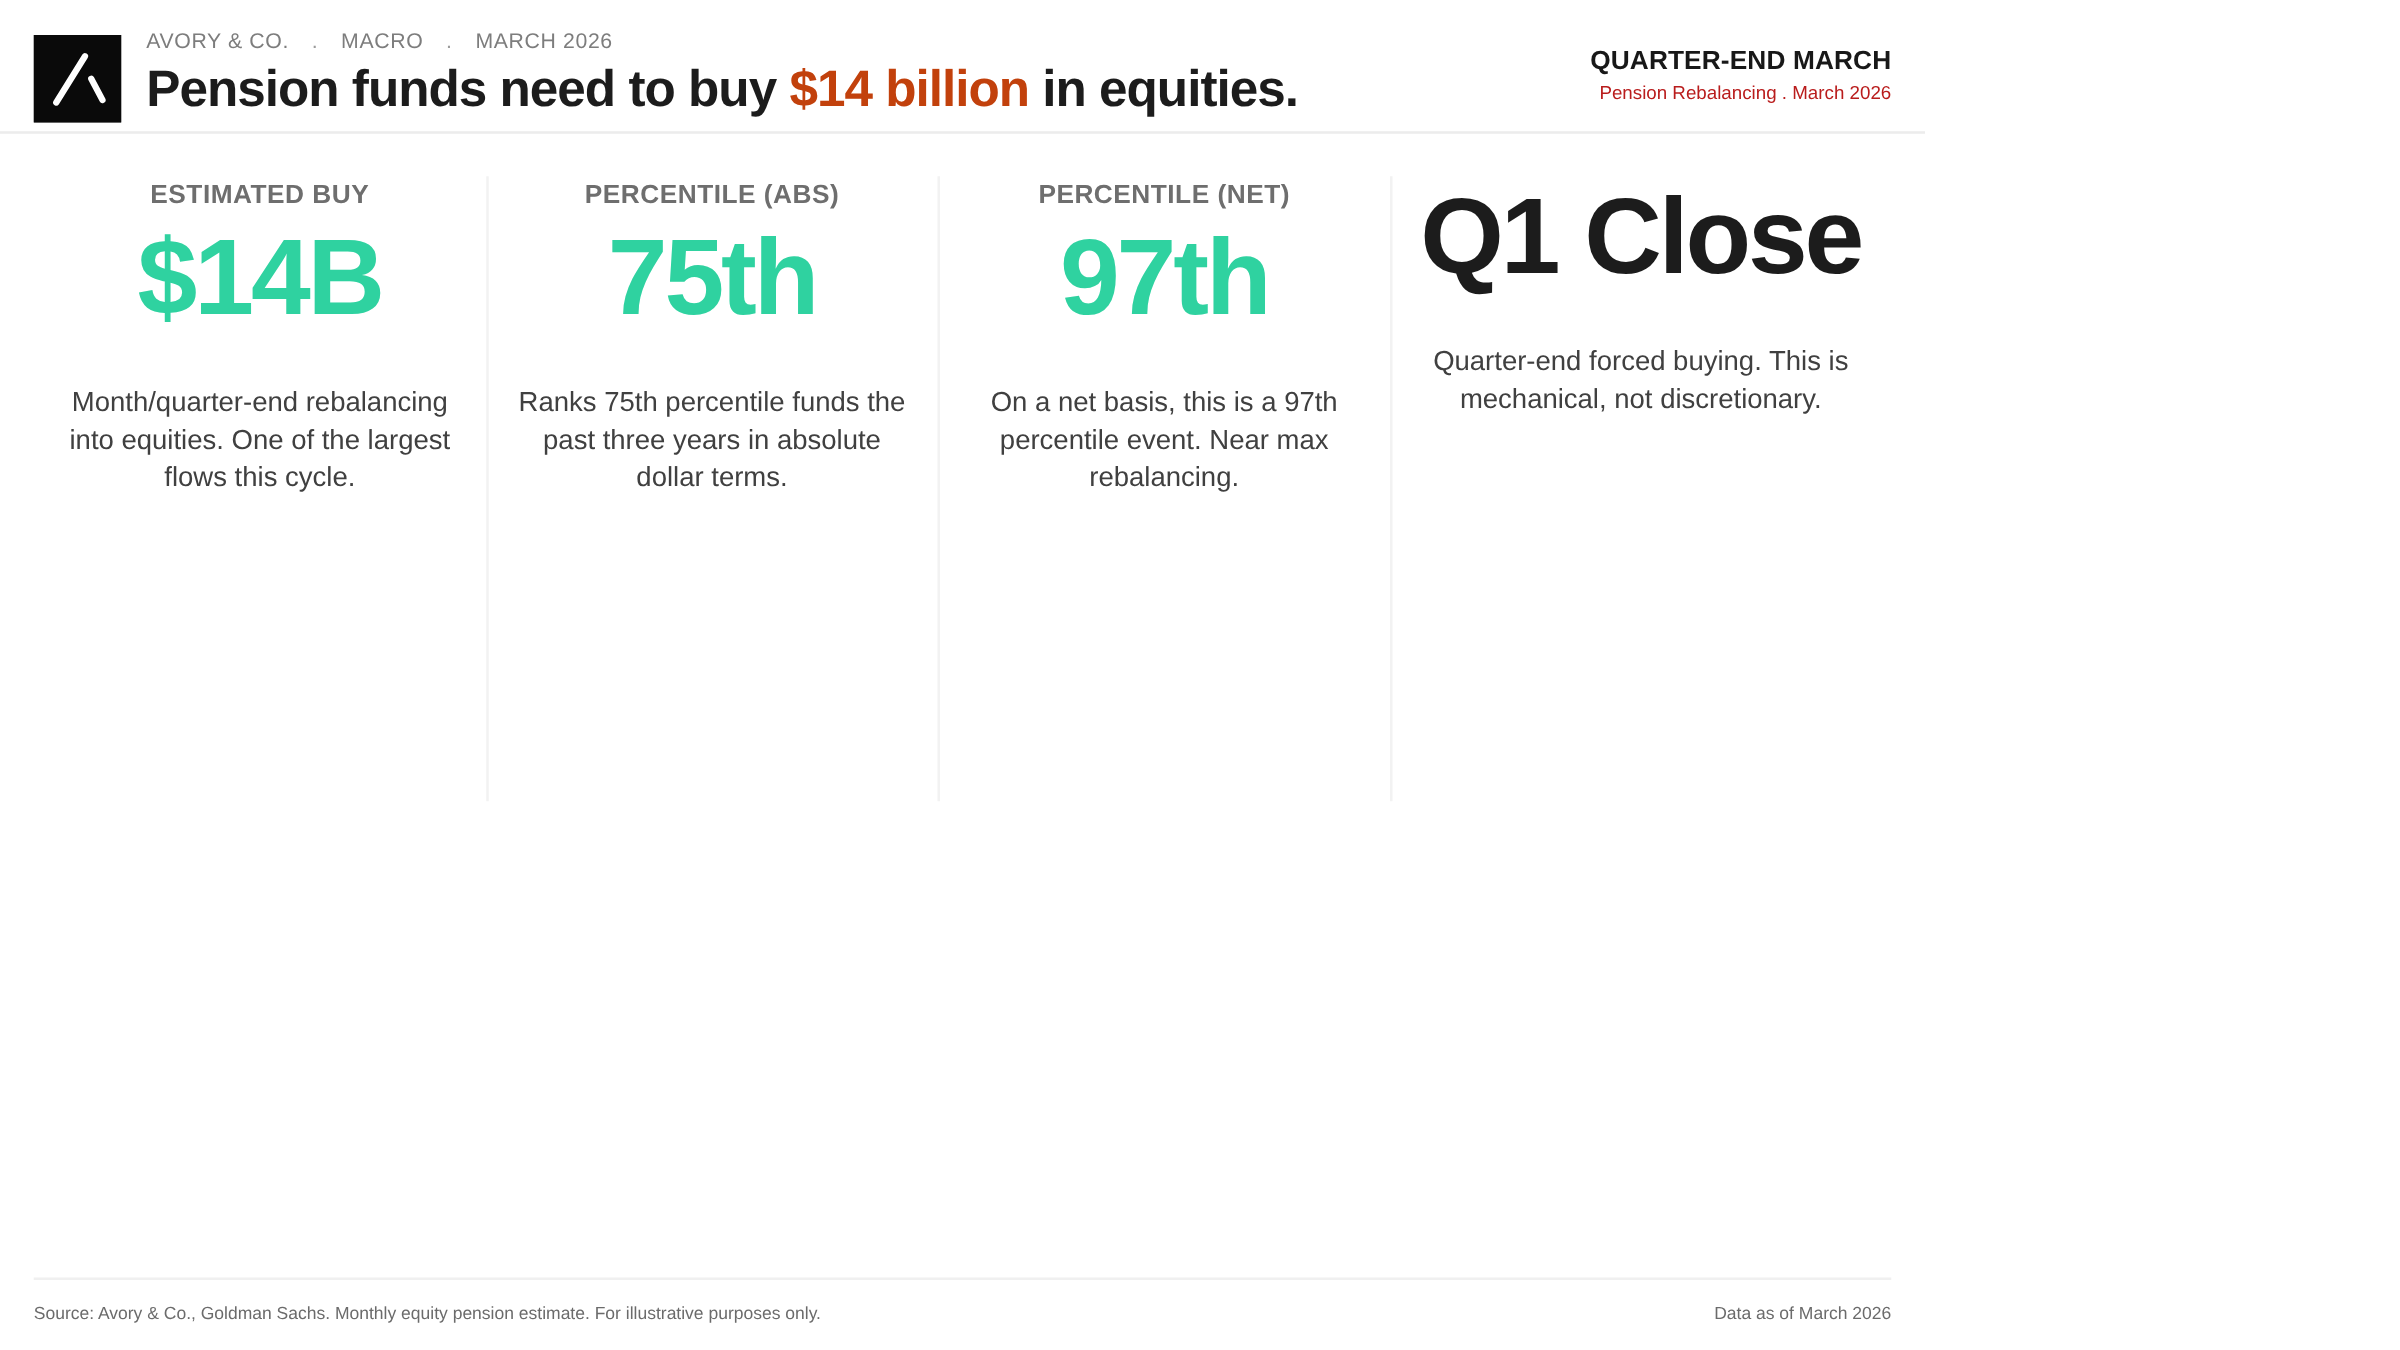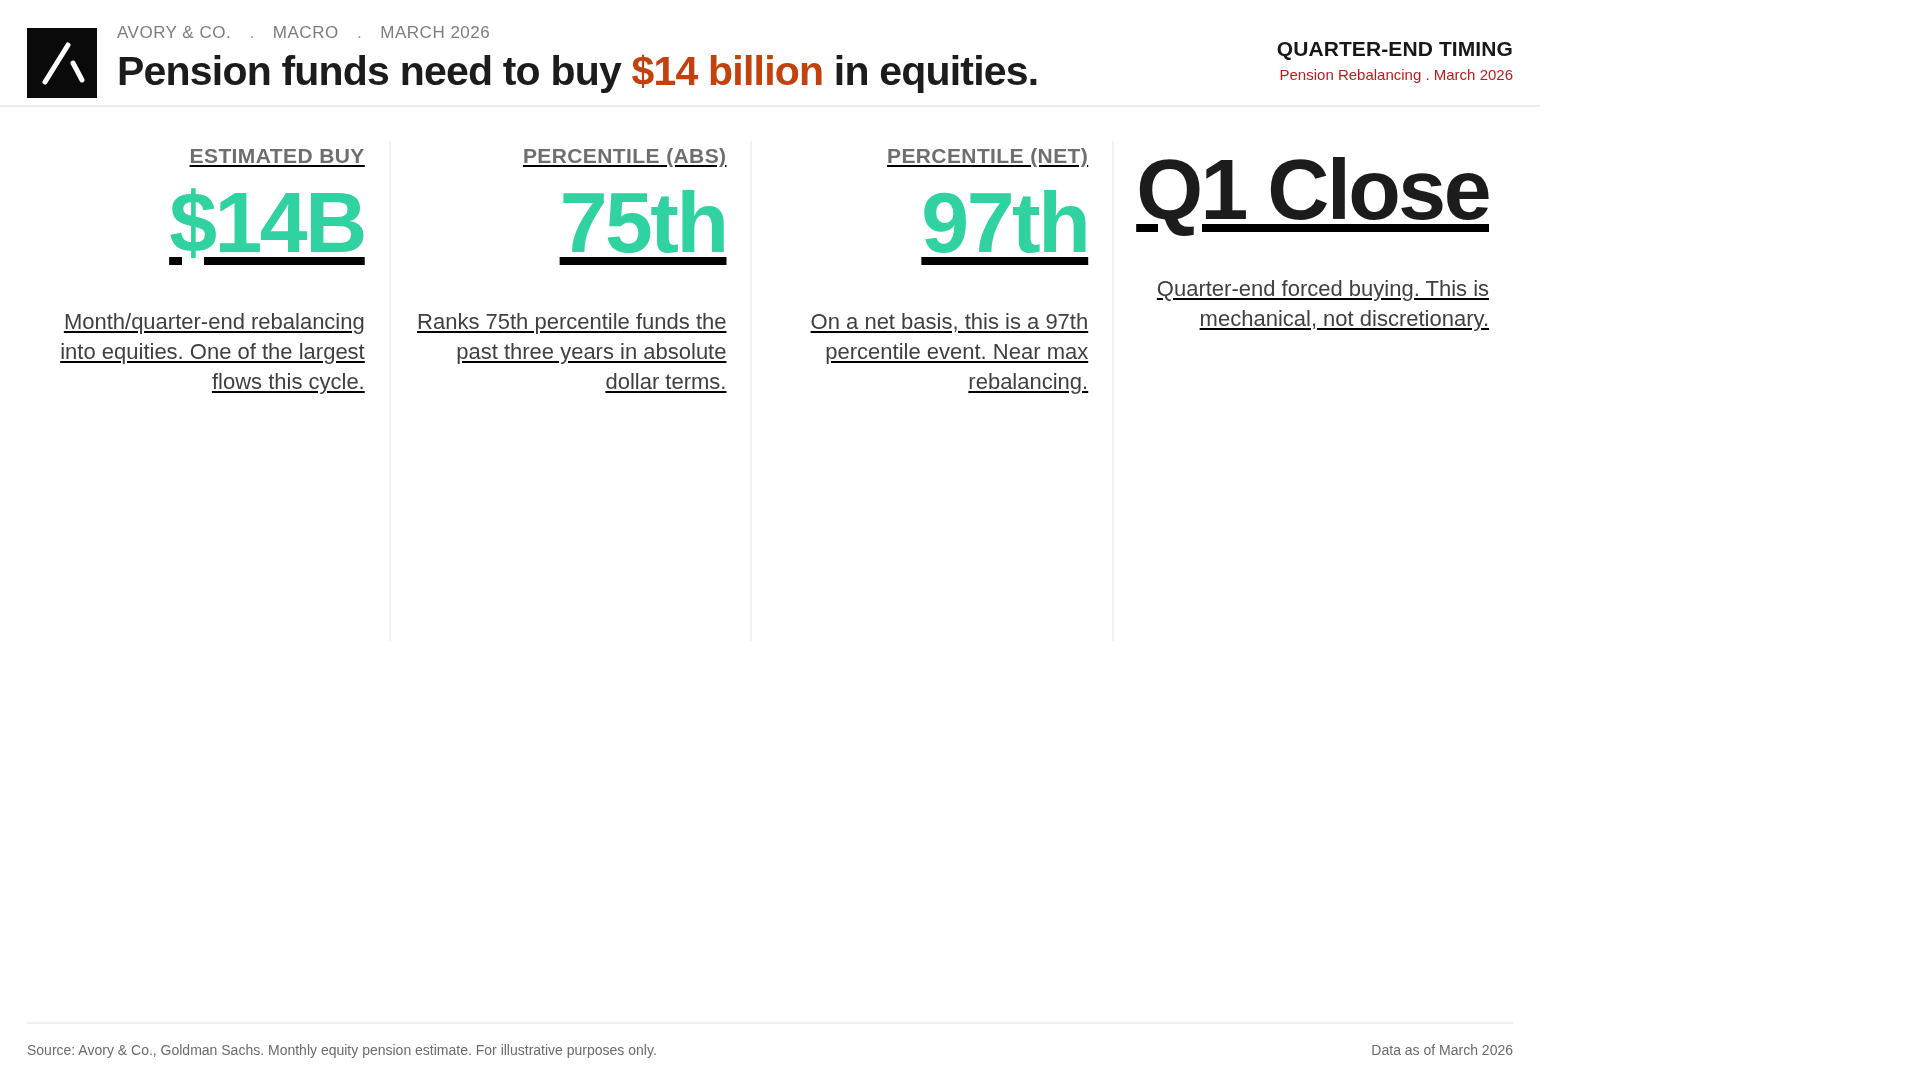--- a/index.html
+++ b/index.html
@@ -99,24 +99,23 @@
   
   .stats {
     display: flex;
     padding: 28px 27px 0 27px;
     align-items: stretch;
   }
 
   .stat-col {
     flex: 1 1 0;
     padding: 8px 24px 0 24px;
-    text-align: right;
+    text-align: center;
     position: relative;
     min-height: 512px;
-    text-decoration: underline;
   }
   .stat-col + .stat-col::before {
     content: "";
     position: absolute;
     left: 0;
     top: 6px;
     bottom: 6px;
     width: 2px;
     background: #f2f2f2;
   }
@@ -193,21 +192,21 @@
           <span class="sep">.</span>
           <span>MARCH 2026</span>
         </div>
         <h1 class="headline">
           <span>Pension funds need to buy </span><span class="accent">$14 billion</span><span> in equities.</span>
         </h1>
       </div>
     </div>
 
     <div class="header-right">
-      <div class="eyebrow-title">QUARTER-END TIMING</div>
+      <div class="eyebrow-title">QUARTER-END MARCH</div>
       <div class="eyebrow-sub">Pension Rebalancing . March 2026</div>
     </div>
 
   </div>
 
   <div class="stats">
 
     <div class="stat-col">
       <div class="stat-label">ESTIMATED BUY</div>
       <div class="stat-value">$14B</div>

